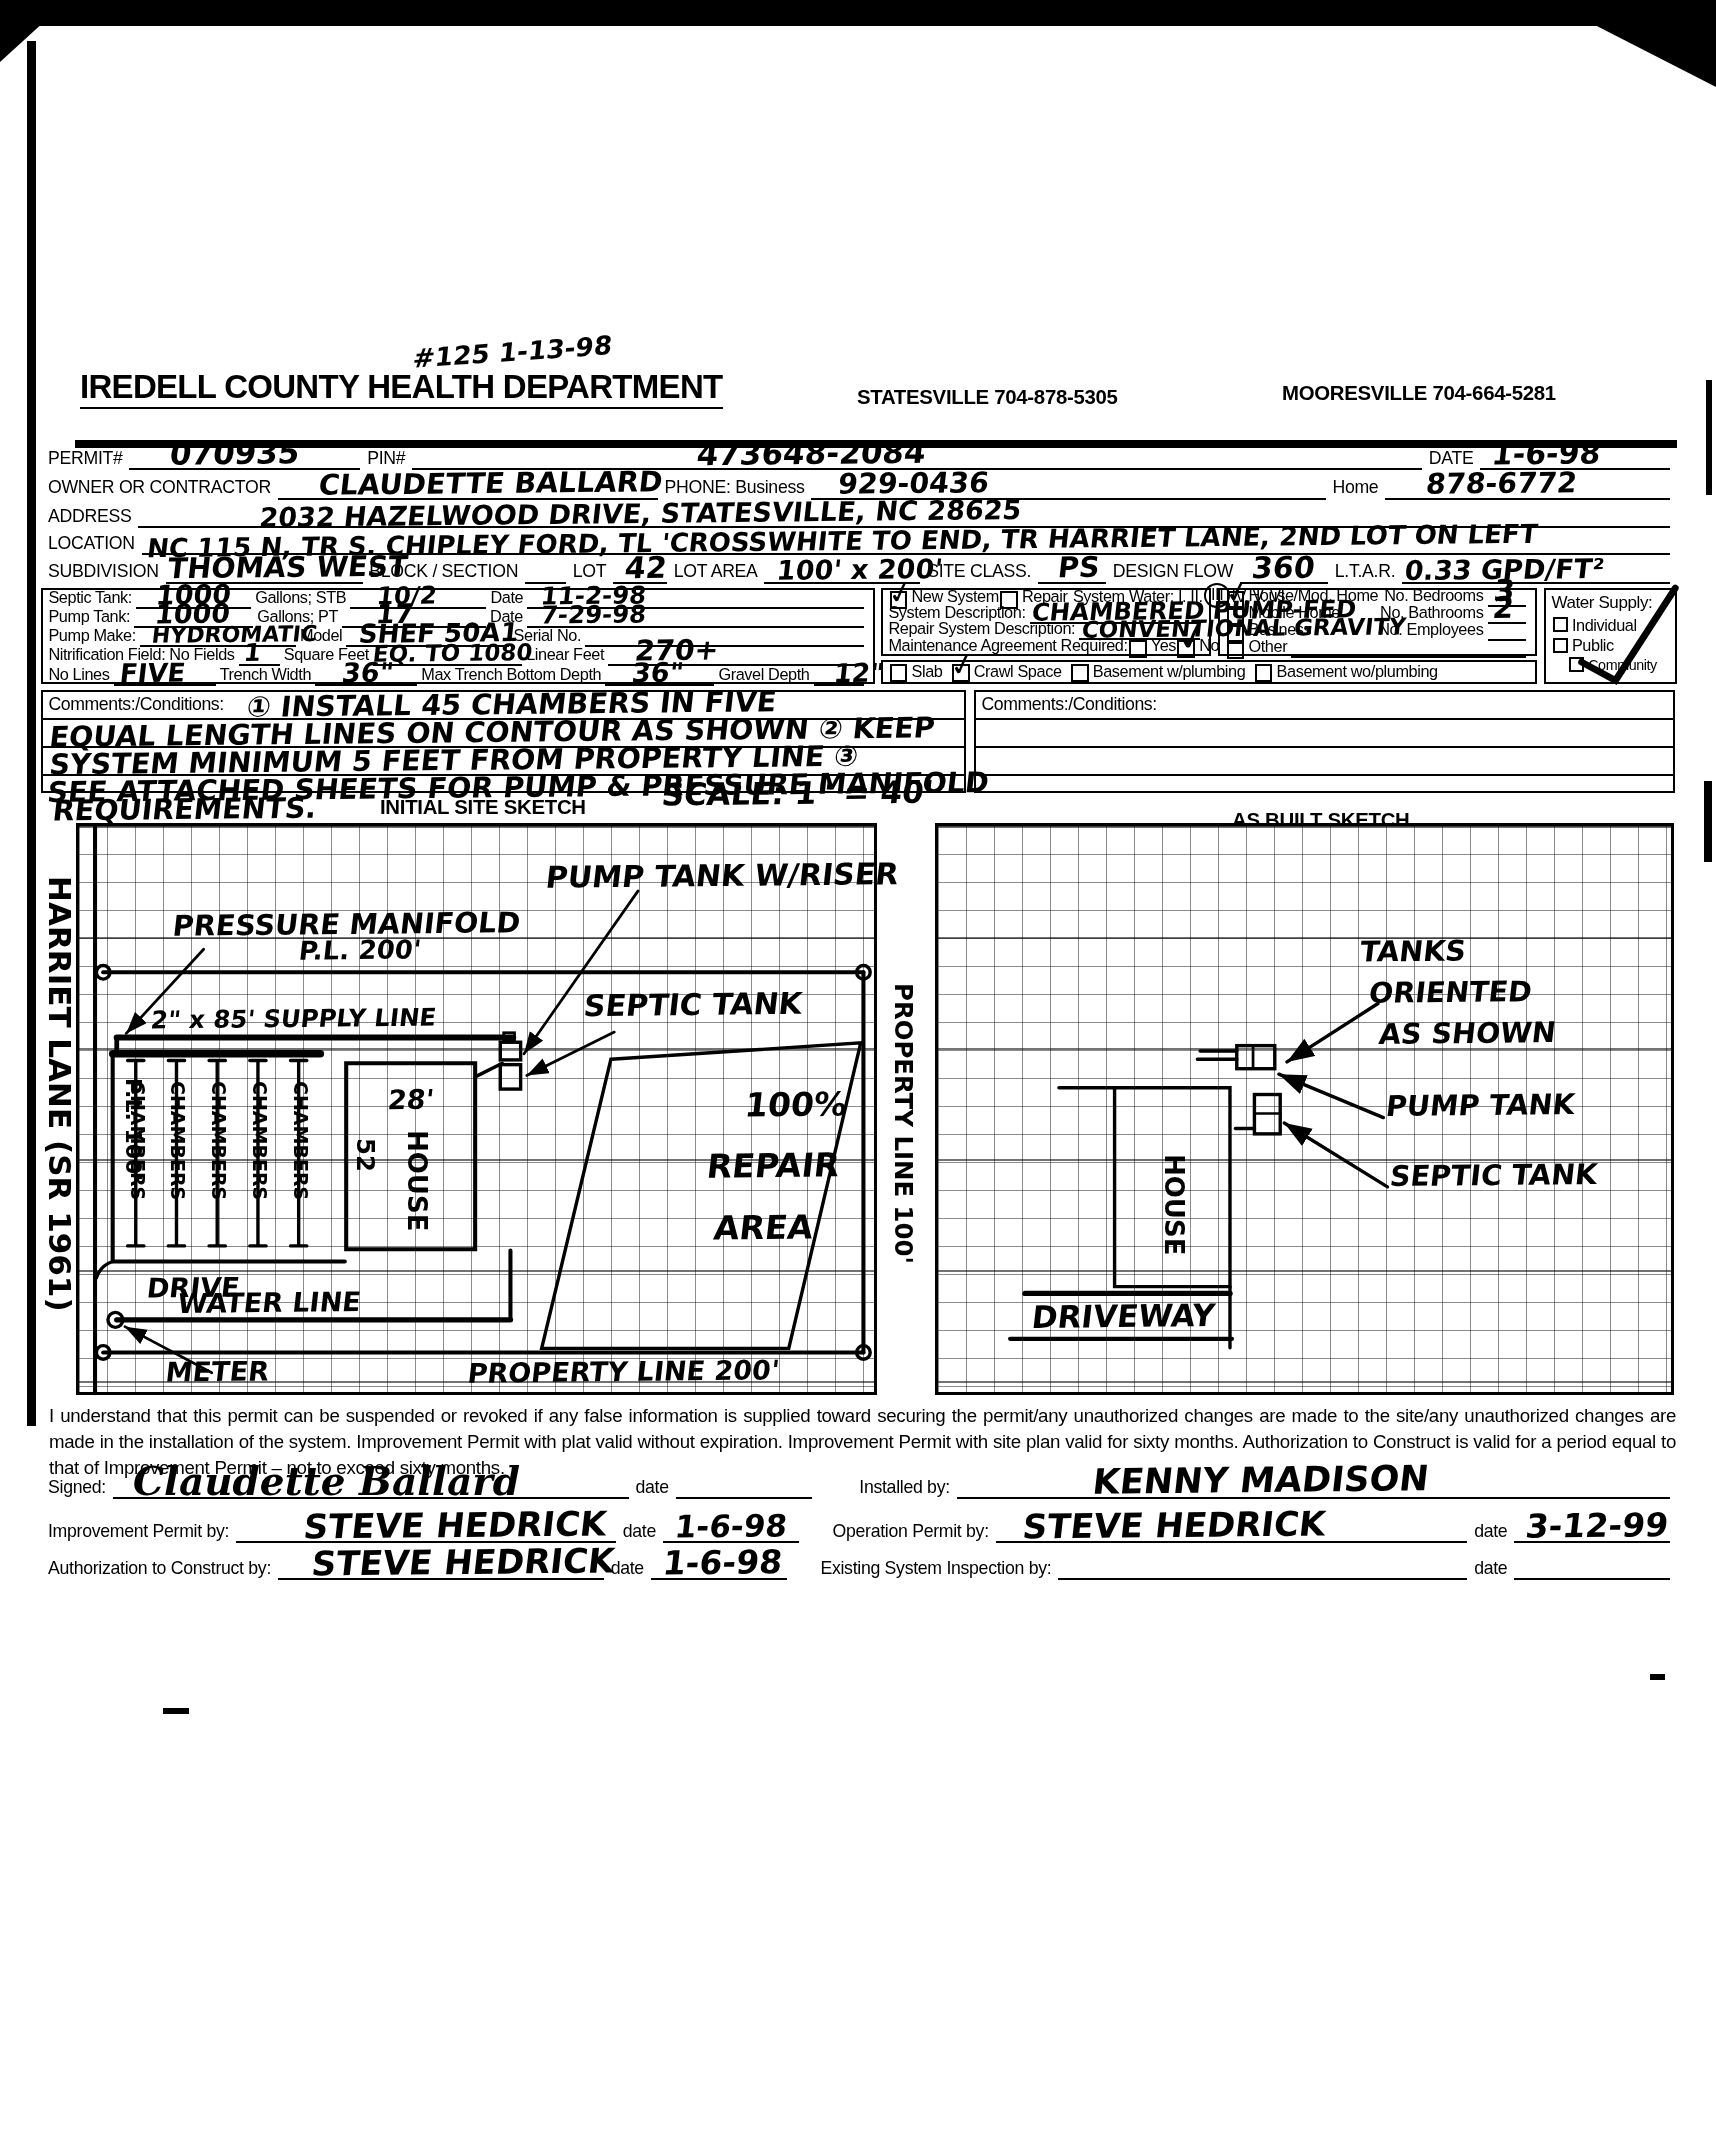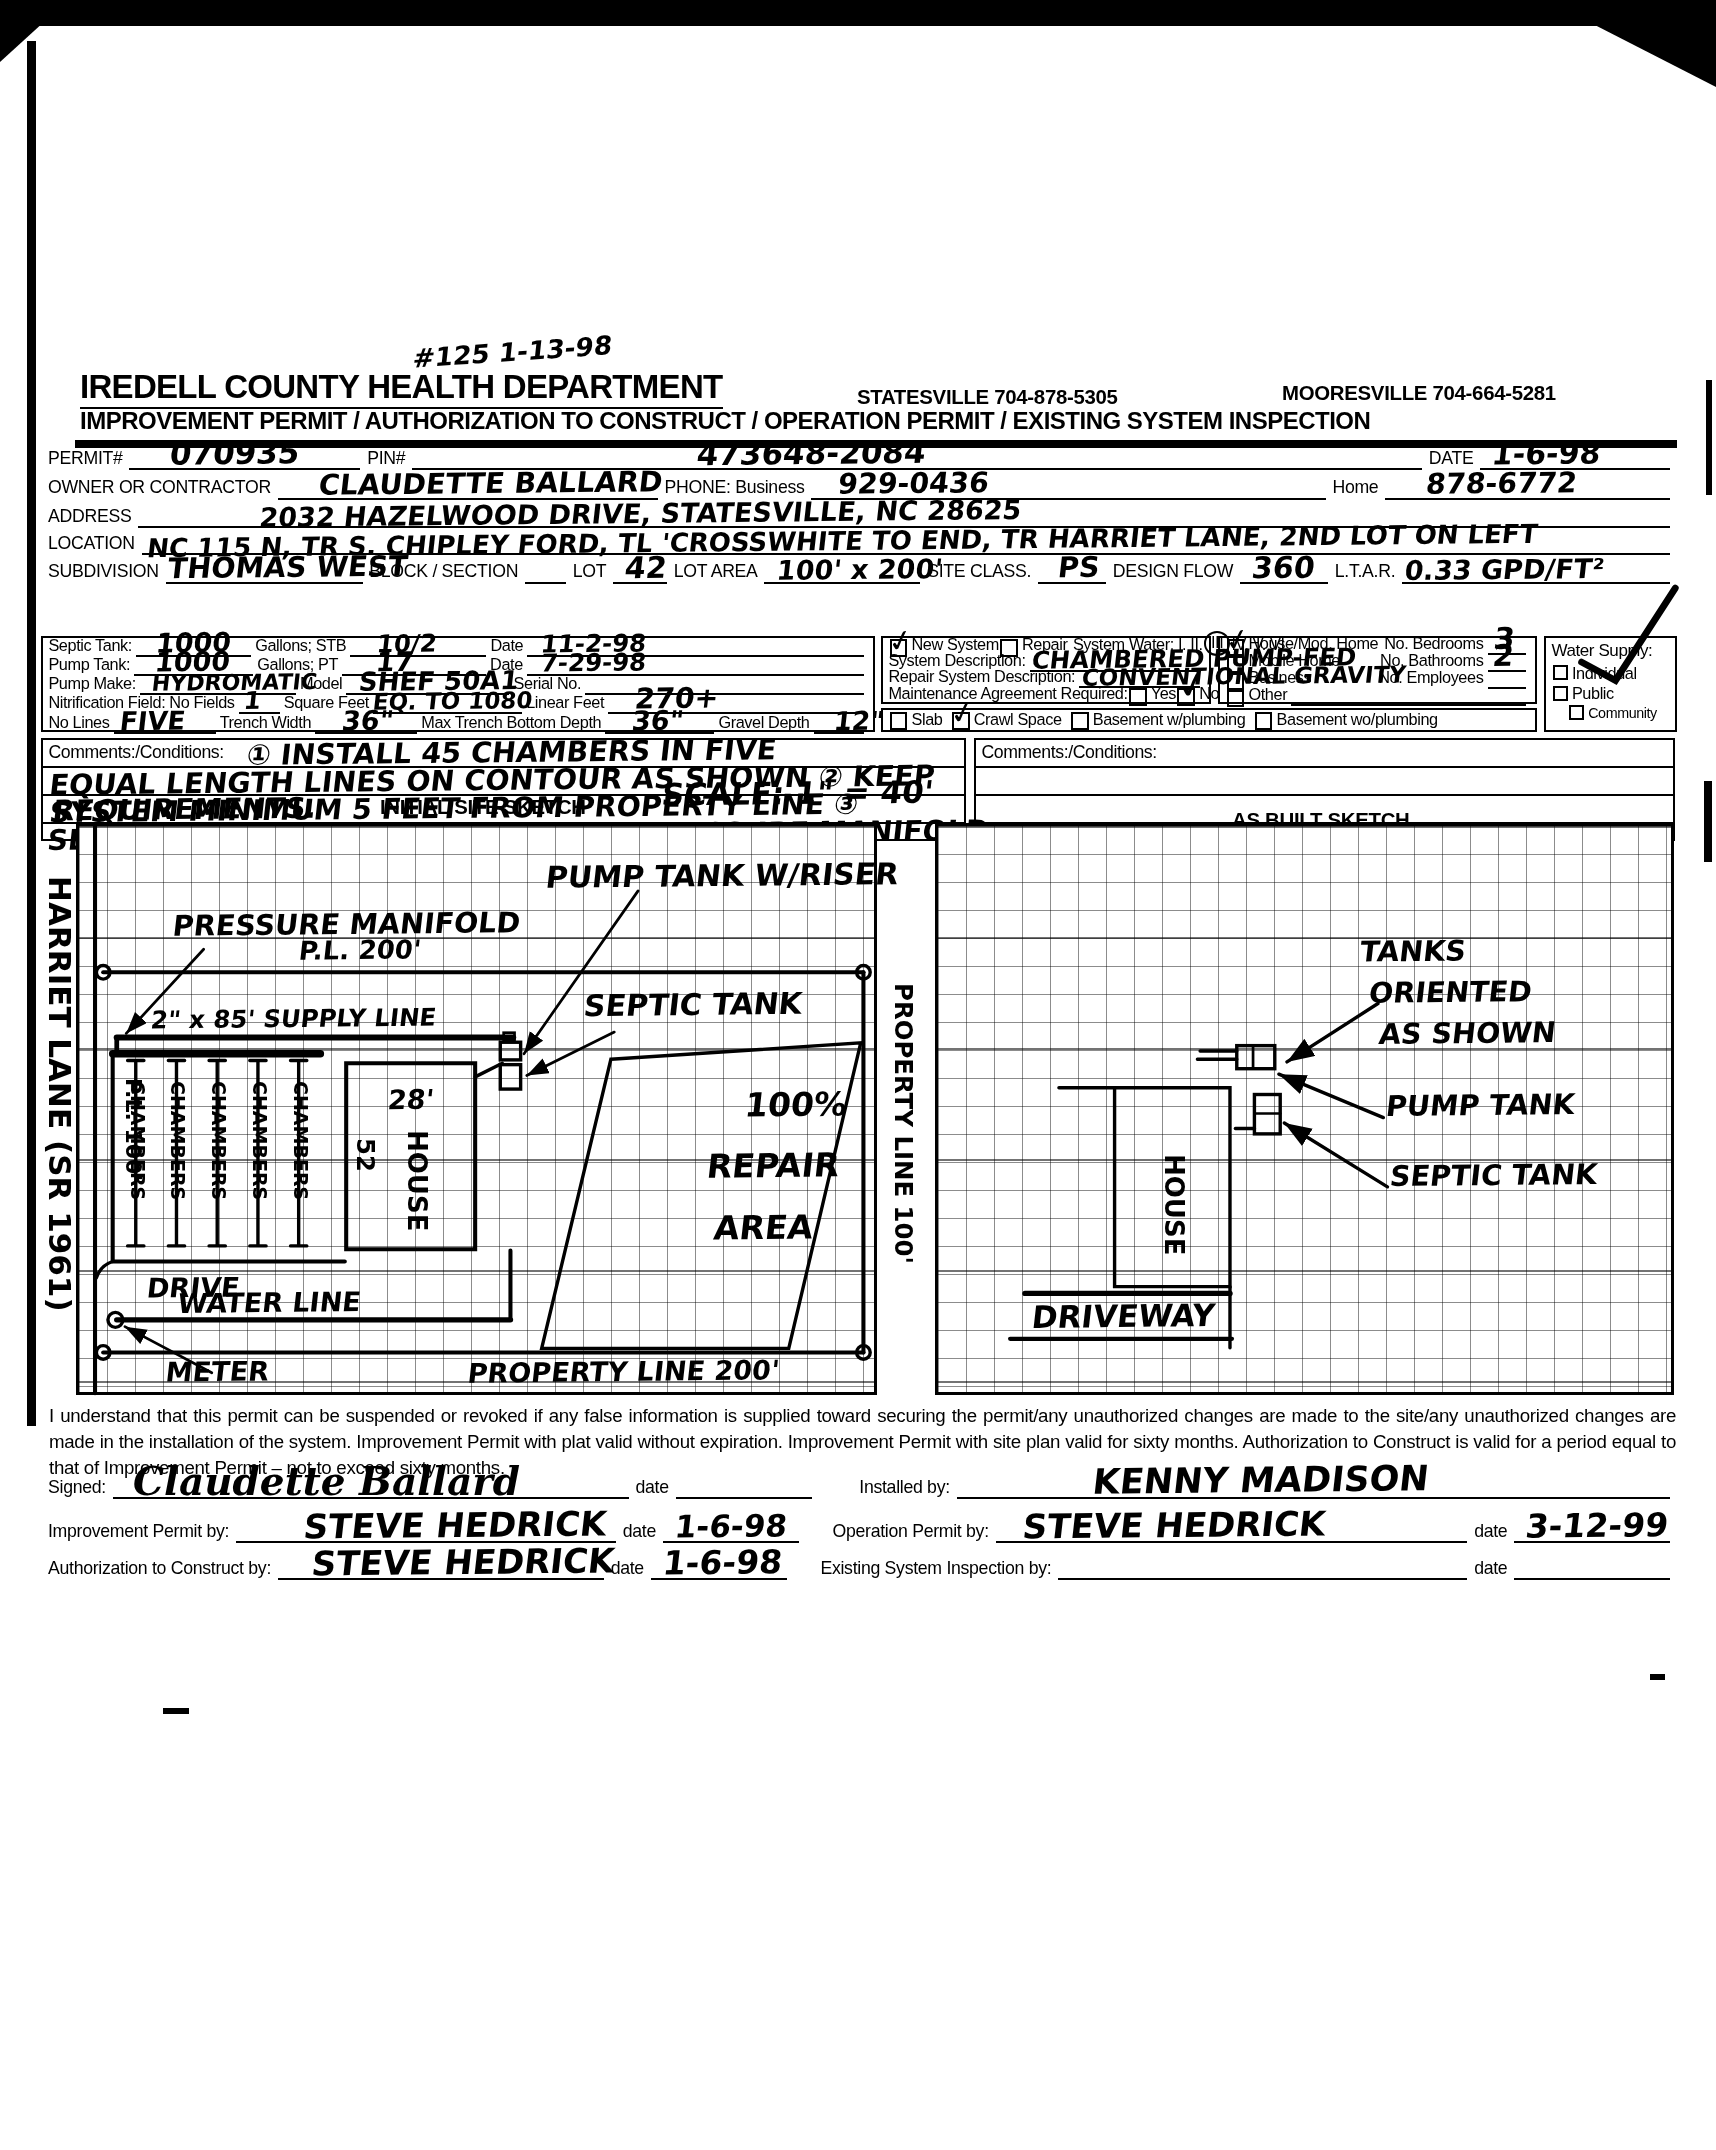--- a/index.html
+++ b/index.html
@@ -15,21 +15,21 @@
   .hw{font-family:"DejaVu Sans",sans-serif;font-weight:700;display:inline-block;
       transform:skewX(-7deg) rotate(-0.6deg);white-space:nowrap;line-height:1;}
   .sig{font-family:"DejaVu Serif",serif;font-style:italic;font-weight:600;white-space:nowrap;line-height:1;display:inline-block;}
   
   .row{position:absolute;display:flex;align-items:flex-end;}
   .lbl{font-size:17.7px;letter-spacing:-0.3px;white-space:nowrap;padding-bottom:1.4px;}
   .fill{border-bottom:2px solid #000;position:relative;height:23px;margin:0 6.8px;}
   .grow{flex:1;}
   .fv{position:absolute;bottom:-1.4px;left:12.2px;}
   
-  .bx{position:absolute;border:2.7px solid #000;box-sizing:border-box;margin-top:48px;}
+  .bx{position:absolute;border:2.7px solid #000;box-sizing:border-box;}
   .bxr{display:flex;align-items:flex-end;padding:0 5.4px;box-sizing:border-box;}
   .blbl{font-size:16.3px;letter-spacing:-0.4px;white-space:nowrap;padding-bottom:2px;}
   .bfill{border-bottom:2px solid #000;position:relative;height:19px;margin:0 4.1px;}
   .cb{display:inline-block;width:13.6px;height:13.6px;border:2px solid #000;margin:0 4.1px -1.4px 1.4px;position:relative;flex:none;}
   .ck{position:absolute;left:-4.1px;bottom:-0.7px;font-size:30px;line-height:1;font-weight:700;
       font-family:"DejaVu Sans",sans-serif;transform:rotate(-12deg);}
   .circ{border:2px solid #000;border-radius:50%;padding:0 4.8px 1.4px 4.8px;display:inline-block;}
   
   .grid{position:absolute;border:3.4px solid #000;box-sizing:border-box;background-color:#fff;background-image:
     repeating-linear-gradient(to right, rgba(0,0,0,.45) 0 1.4px, transparent 1.4px 28px),
@@ -56,21 +56,20 @@
   <div class="art" style="left:1706px;top:380px;width:6.1px;height:115px;"></div>
   <div class="art" style="left:1704px;top:781px;width:8.1px;height:81px;"></div>
   <div class="art" style="left:163px;top:1708px;width:26px;height:6.1px;"></div>
   <div class="art" style="left:1650px;top:1674px;width:15px;height:6.1px;"></div>
 
   <div class="hw" style="position:absolute;left:414px;top:339px;font-size:26px;transform:skewX(-10deg) rotate(-4deg);">#125  1-13-98</div>
 
   <div class="dept">IREDELL COUNTY HEALTH DEPARTMENT</div>
   <div class="phone" style="left:857px;top:386px;">STATESVILLE 704-878-5305</div>
   <div class="phone" style="left:1282px;top:382px;">MOORESVILLE 704-664-5281</div>
-  <div class="ftitle">IMPROVEMENT PERMIT / AUTHORIZATION TO CONSTRUCT / OPERATION PERMIT / EXISTING SYSTEM INSPECTION</div>
   <div class="rule"></div>
 
   <div class="row" style="left:48px;top:440px;width:1629px;height:30px;">
     <span class="lbl">PERMIT#</span>
     <span class="fill" style="width:231px;">
         <span class="fv hw" style="font-size:31px;left:41px;">070935</span>
       </span>
     <span class="lbl">PIN#</span>
     <span class="fill grow">
         <span class="fv hw" style="font-size:31px;left:285px;">473648-2084</span>

